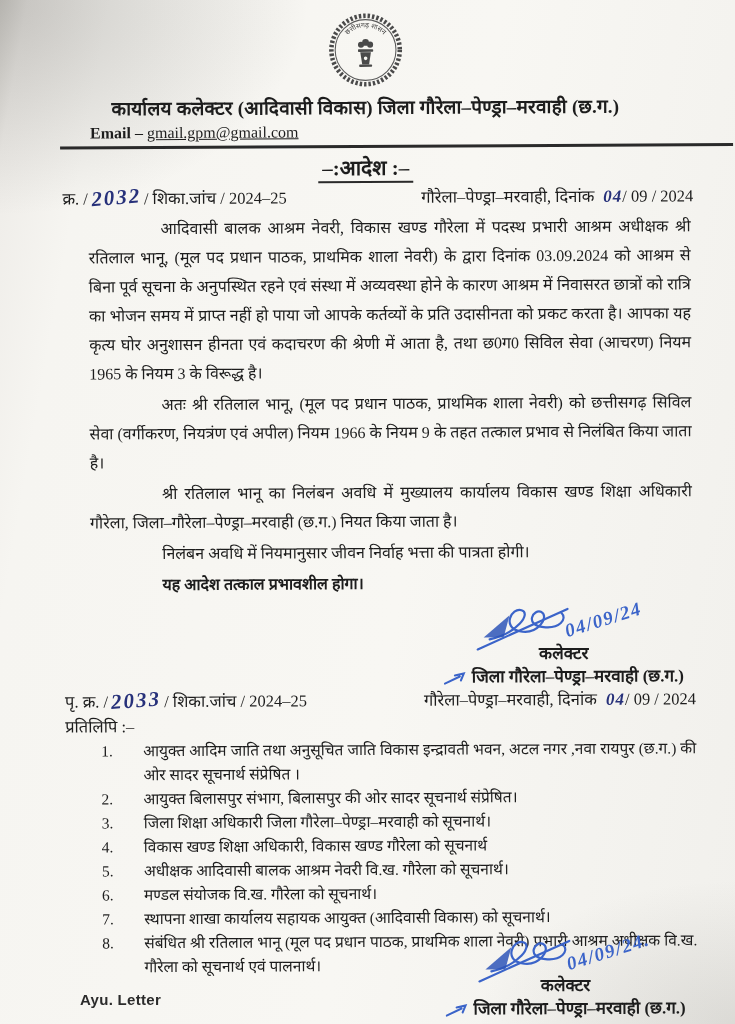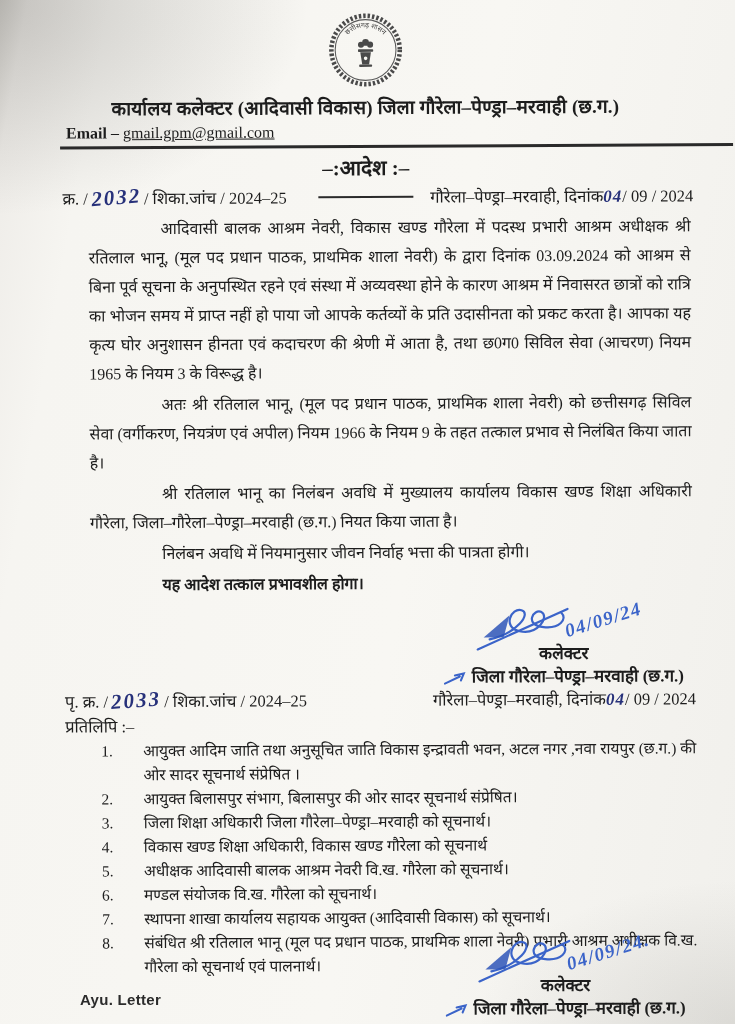--- a/index.html
+++ b/index.html
@@ -13,30 +13,30 @@
   }
   .inner{position:absolute;inset:0;padding-top:12px;transform:rotate(-0.3deg);}
 
   
   .emblem{width:76px;margin:0 auto 2px auto;}
   .office-title{text-align:center;font-weight:bold;font-size:19px;letter-spacing:.2px;}
   .contact-row{display:flex;justify-content:space-between;align-items:flex-end;
     margin-left:62px;margin-right:0;padding:3px 14px 4px 6px;border-bottom:3px solid #2a2a2a;}
   .phone{font-size:14.5px;color:#3a3a3a;}
   .email{font-size:16px;}
-  .email b{font-family:"Liberation Serif",serif;}
+  .email b{font-family:"Liberation Serif",serif;margin-left:24px;}
   .email-addr{text-decoration:underline;}
 
   
   .order-title{text-align:center;margin-top:5px;}
-  .order-title span{font-weight:bold;font-size:21px;border-bottom:2px solid #2a2a2a;padding:0 4px 16px 4px;}
+  .order-title span{font-weight:bold;font-size:21px;border-bottom:2px solid #2a2a2a;padding:0 4px 1px 4px;}
   .ref-row{display:flex;justify-content:space-between;margin:4px 40px 0 64px;font-size:16.5px;}
   .hw-num{display:inline-block;font-style:italic;font-weight:bold;font-size:21px;color:#27317a;
     transform:rotate(-4deg);letter-spacing:2px;margin:0 3px;line-height:1;}
-  .hw-day{font-style:italic;font-weight:bold;font-size:17px;color:#27317a;letter-spacing:1px;}
+  .hw-day{font-style:italic;font-weight:bold;font-size:17px;color:#27317a;letter-spacing:1px;margin-left:9px;}
 
   
   .body-text{margin:5px 43px 0 90px;}
   .body-text p{margin:0 0 2px 0;text-align:justify;text-indent:72px;font-size:16px;line-height:29px;}
   .effective{text-align:center;font-weight:bold;font-size:16.5px;margin-top:4px;}
 
   
   .sig{width:300px;margin-left:auto;margin-right:22px;text-align:center;position:relative;}
   .scribble-wrap{position:relative;height:52px;}
   .scribble{position:absolute;left:60px;top:-4px;}

